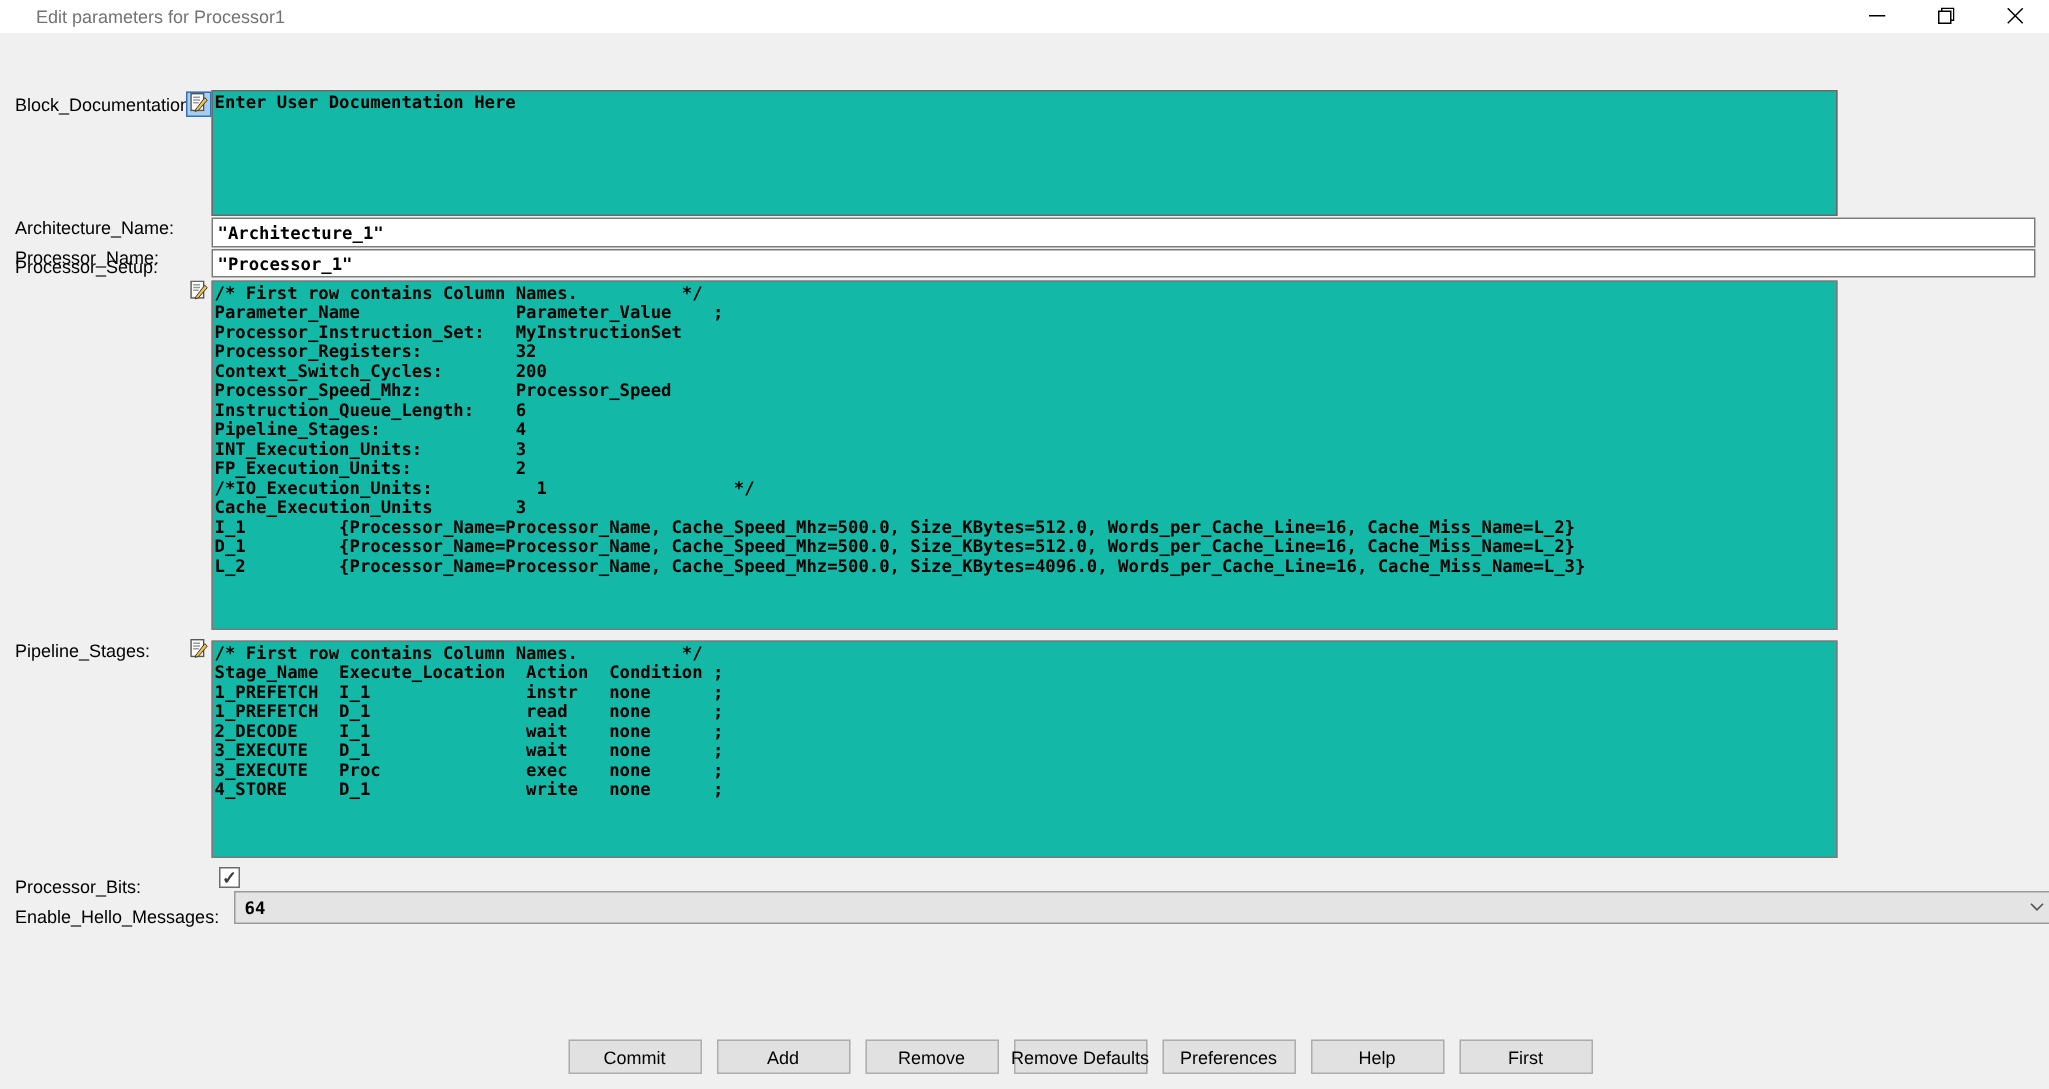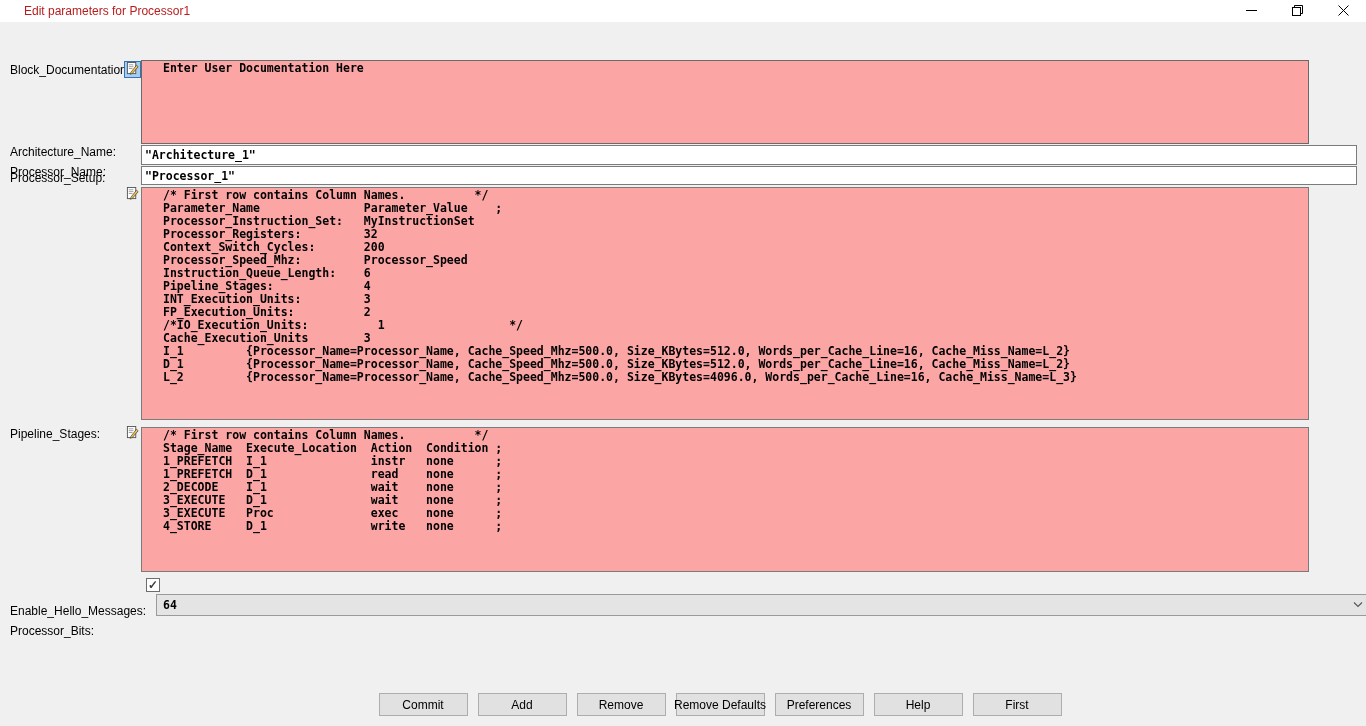--- a/index.html
+++ b/index.html
@@ -9,21 +9,21 @@
     font-family:"Liberation Sans", sans-serif;
     -webkit-font-smoothing:antialiased;
   }
   
   .titlebar{
     position:absolute;top:0;left:0;width:1366px;height:22px;
     background:#ffffff;
   }
   .title-text{
     position:absolute;left:24px;top:4px;
-    font-size:12px;color:#b91c1c;white-space:nowrap;
+    font-size:12px;color:#737373;white-space:nowrap;
   }
   .win-controls{position:absolute;right:0;top:0;height:22px;display:flex;}
   .win-btn{
     width:46px;height:22px;display:flex;align-items:center;justify-content:center;
     background:transparent;border:none;padding:0;cursor:default;
   }
   
   .fld-label{
     position:absolute;left:10px;font-size:12px;color:#000;white-space:nowrap;
   }
@@ -35,23 +35,23 @@
   }
   .edit-btn.focused{
     background:#a6cdf2;border:1px solid #3373b5;
   }
   
   .mono{
     font-family:"DejaVu Sans Mono", monospace;
     font-size:11.5px;line-height:13px;font-weight:600;color:#000;
   }
   textarea.fld-area{
-    position:absolute;left:141px;width:1168px;box-sizing:border-box;
-    background:#fca5a5;border:1px solid #7b7b7b;border-radius:0;
-    padding:1px 21px;margin:0;resize:none;overflow:hidden;white-space:pre;
+    position:absolute;left:141px;width:1084px;box-sizing:border-box;
+    background:#14b8a6;border:1px solid #7b7b7b;border-radius:0;
+    padding:1px 1px;margin:0;resize:none;overflow:hidden;white-space:pre;
     outline:none;
   }
   input.fld-input{
     position:absolute;left:141px;width:1216px;box-sizing:border-box;
     background:#fff;border:1px solid #7b7b7b;border-radius:0;
     padding:1px 3px;margin:0;outline:none;
   }
   
   .checkbox{
     position:absolute;left:146px;top:578px;width:14px;height:14px;
@@ -178,21 +178,21 @@
 2_DECODE    I_1               wait    none      ;
 3_EXECUTE   D_1               wait    none      ;
 3_EXECUTE   Proc              exec    none      ;
 4_STORE     D_1               write   none      ;</textarea>
 
 <span class="fld-label" style="top:604px">Enable_Hello_Messages:</span>
 <div class="checkbox">
   <span>✓</span>
 </div>
 
-<span class="fld-label" style="top:624px">Processor_Bits:</span>
+<span class="fld-label" style="top:584px">Processor_Bits:</span>
 <div class="dropdown">
   <span class="dd-value mono">64</span>
   <span class="dd-arrow">
     <svg width="10" height="6" viewBox="0 0 10 6" fill="none">
         <path d="M1 0.5 L5 4.5 L9 0.5" stroke="#555" stroke-width="1.1"></path>
       </svg>
   </span>
 </div>
 
 <div class="button-row">

